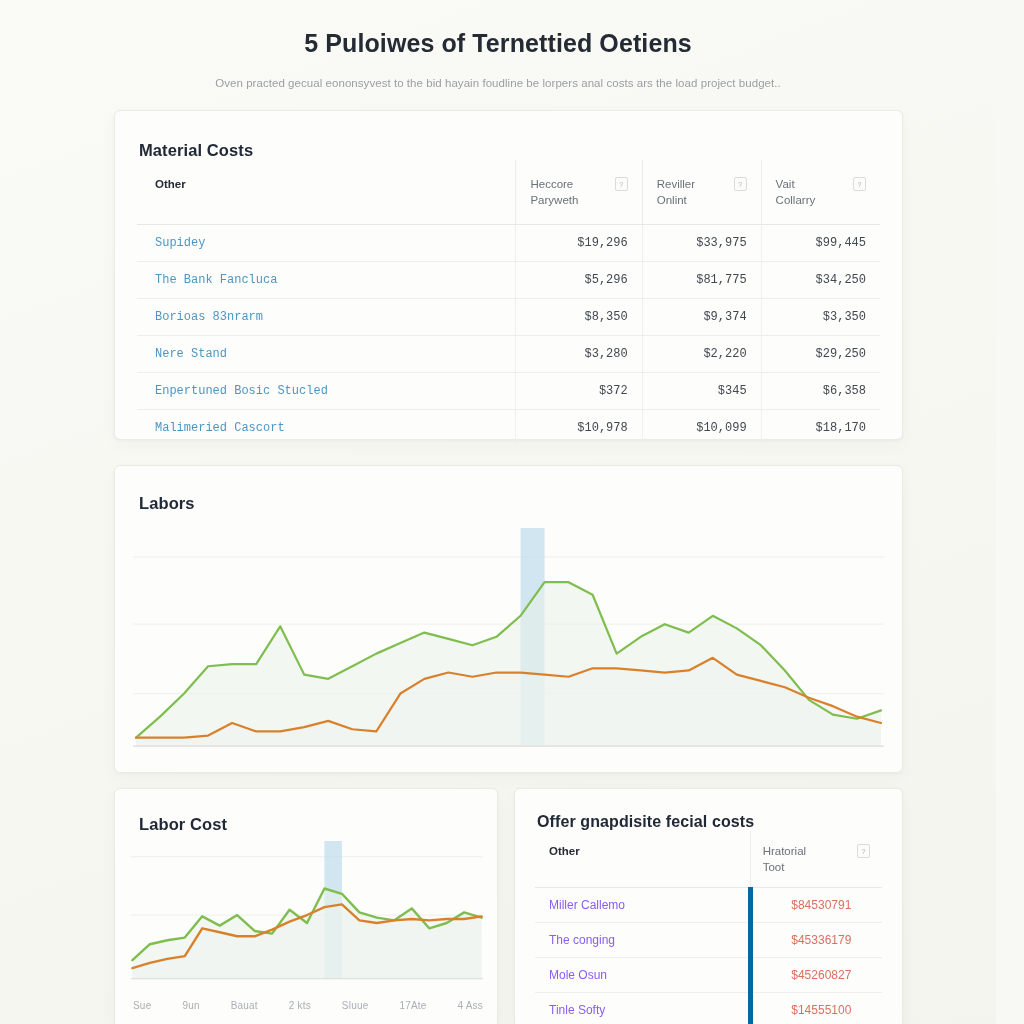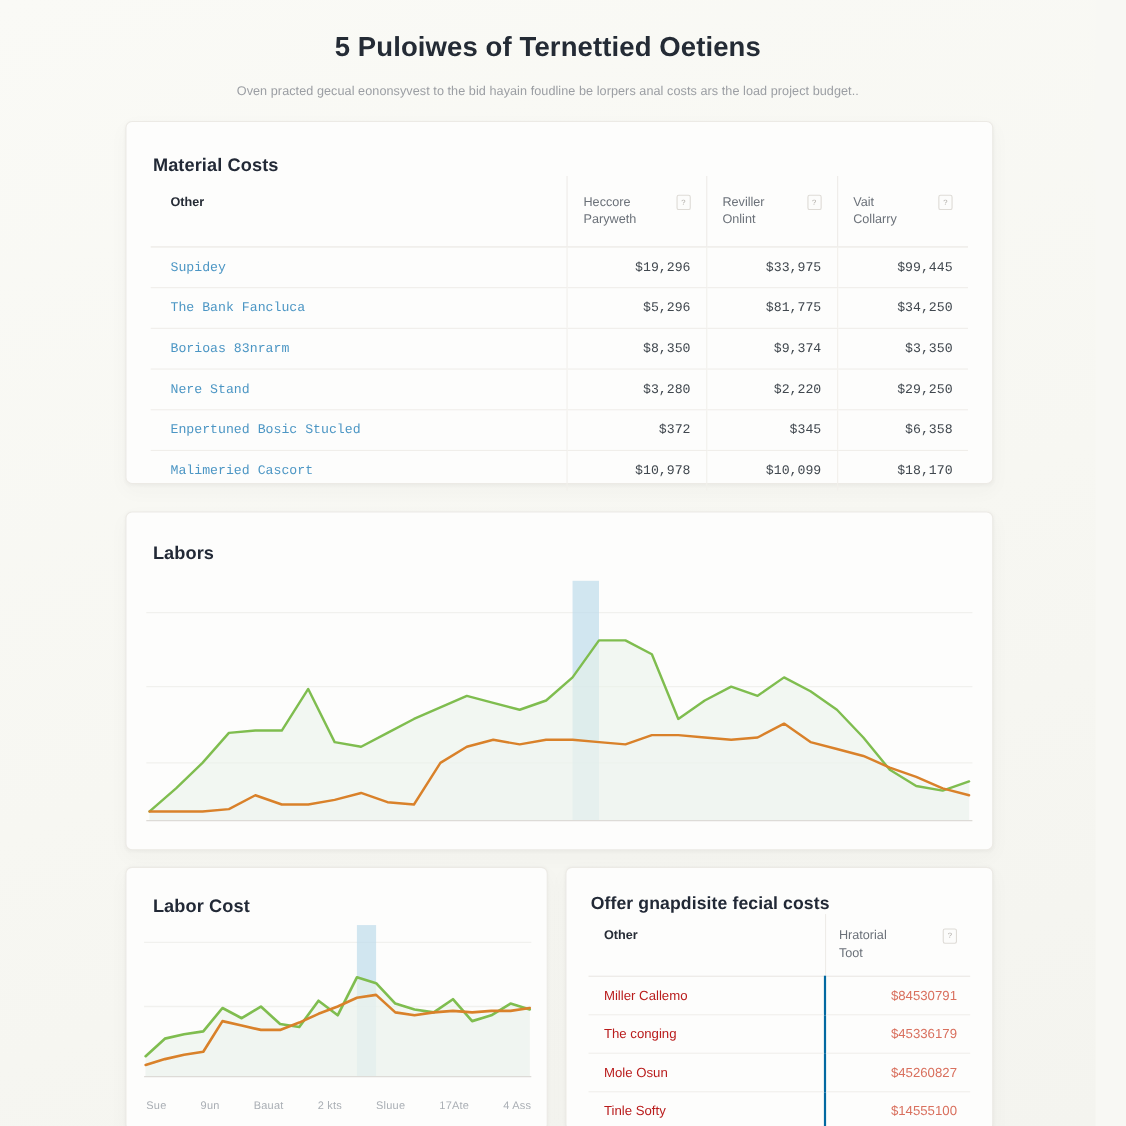--- a/index.html
+++ b/index.html
@@ -121,24 +121,24 @@
   .of-head th {
     vertical-align: top;
     font-size: 11.5px; font-weight: normal; color: #6b7179;
     text-align: left; padding: 12px 12px;
     border-bottom: 1px solid #eae8e4; line-height: 1.4;
   }
   .of-head th.first { font-weight: bold; color: #262c36; padding-left: 14px; }
   .of-head th.num { border-left: 1px solid #eeece8; }
   .of-body td {
     font-size: 12px; padding: 10px 12px;
-    border-bottom: 1px solid #f1efec; color: #b91c1c;
+    border-bottom: 1px solid #f1efec; color: #8b5cf6;
   }
   .of-body td.lbl { padding-left: 14px; }
-  .of-body td.num { text-align: right; color: #d9705e; border-left: 2px solid #0369a1; padding-left: 20px; }
+  .of-body td.num { text-align: center; color: #d9705e; border-left: 5px solid #0369a1; padding-left: 20px; }
 
   svg { display: block; width: 100%; height: 100%; overflow: visible; }
 </style>
 </head>
 <body>
 
 <div class="page">
 
   <div class="hero">
     <div class="hero-title">5 Puloiwes of Ternettied Oetiens</div>

